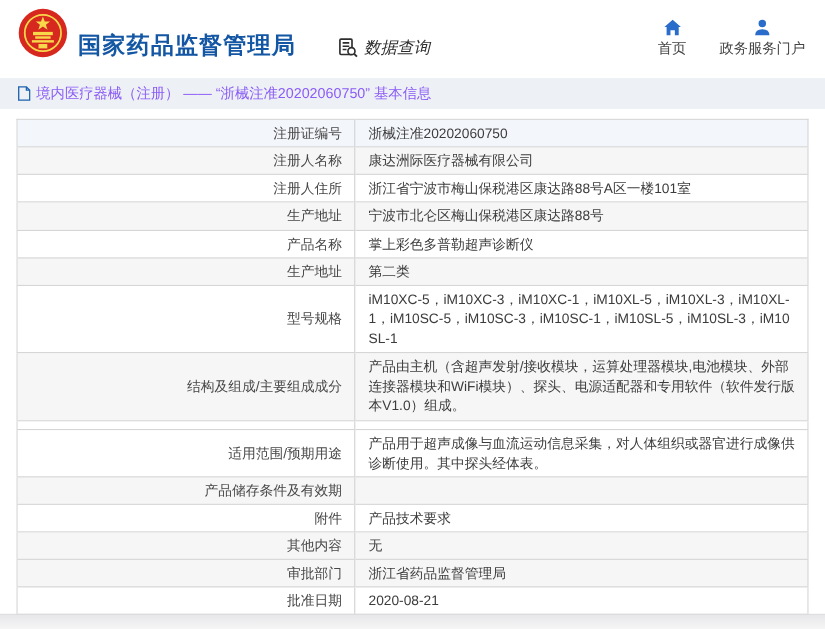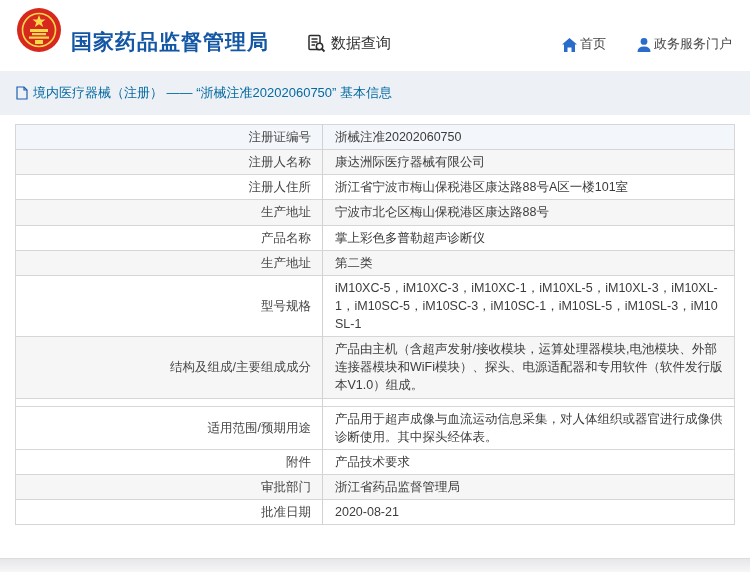--- a/index.html
+++ b/index.html
@@ -13,33 +13,33 @@
   .site-header{
     display:flex;align-items:flex-end;
     padding:7px 18px 9px 16px;height:46px;
   }
   .logo{width:46px;height:46px;flex:0 0 auto;}
   .brand{margin-left:9px;line-height:1.1;}
   .brand-cn{font-size:21px;font-weight:bold;color:#1356a3;letter-spacing:1px;}
   .brand-en{font-size:9.5px;color:#1356a3;margin-top:2px;}
   .section-tab{
     display:flex;align-items:center;gap:5px;margin-left:38px;
-    font-size:15px;color:#2d2d2d;font-weight:500;cursor:pointer;
+    font-size:15px;color:#2d2d2d;font-weight:500;cursor:pointer;font-style:italic;
   }
   .hnav{margin-left:auto;display:flex;gap:30px;}
   .nav-item{
-    display:flex;flex-direction:row;align-items:center;gap:2px;
+    display:flex;flex-direction:column;align-items:center;gap:2px;
     font-size:13px;color:#454545;cursor:pointer;white-space:nowrap;
   }
   .nav-item .ic{height:17px;display:flex;align-items:flex-end;}
   
   .breadcrumb{
-    margin-top:9px;height:44px;background:#edf1f6;
+    margin-top:9px;height:28px;background:#edf1f6;
     display:flex;align-items:center;padding-left:16px;gap:5px;
-    font-size:13px;color:#0369a1;
+    font-size:13px;color:#8b5cf6;
   }
   
   table.reg{
     margin:9px 15px 0;width:720px;border-collapse:collapse;
     font-size:12.5px;color:#3c3c3c;table-layout:fixed;
   }
   table.reg{border:1px solid #d6d6d6;}
   table.reg tr{border-bottom:1px solid #d6d6d6;}
   td.lbl{
     width:291px;text-align:right;vertical-align:middle;
@@ -164,25 +164,33 @@
       <td class="val">产品由主机（含超声发射/接收模块，运算处理器模块,电池模块、外部连接器模块和WiFi模块）、探头、电源适配器和专用软件（软件发行版本V1.0）组成。</td>
     </tr>
     <tr class="row r-spacer">
       <td class="lbl"></td>
       <td class="val"></td>
     </tr>
     <tr class="row">
       <td class="lbl">适用范围/预期用途</td>
       <td class="val">产品用于超声成像与血流运动信息采集，对人体组织或器官进行成像供诊断使用。其中探头经体表。</td>
     </tr>
+    <tr class="row r-shade">
+      <td class="lbl">产品储存条件及有效期</td>
+      <td class="val"></td>
+    </tr>
     <tr class="row">
       <td class="lbl">附件</td>
       <td class="val">产品技术要求</td>
     </tr>
     <tr class="row r-shade">
+      <td class="lbl">其他内容</td>
+      <td class="val">无</td>
+    </tr>
+    <tr class="row r-shade">
       <td class="lbl">审批部门</td>
       <td class="val">浙江省药品监督管理局</td>
     </tr>
     <tr class="row">
       <td class="lbl">批准日期</td>
       <td class="val">2020-08-21</td>
     </tr>
 
   </tbody>
     </table>

